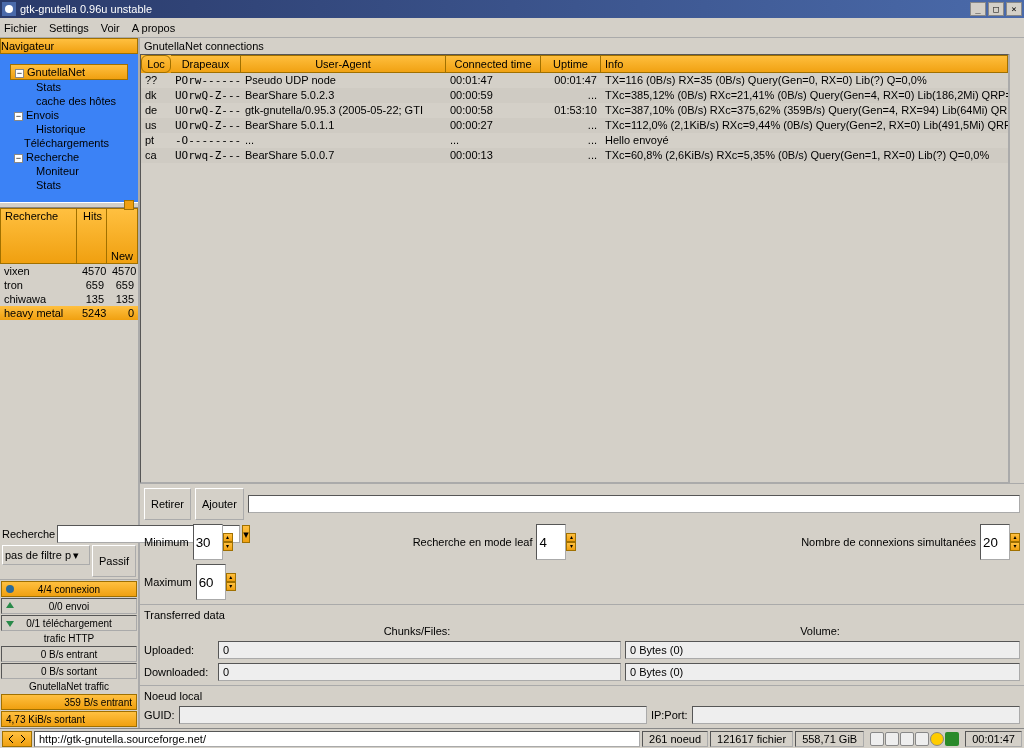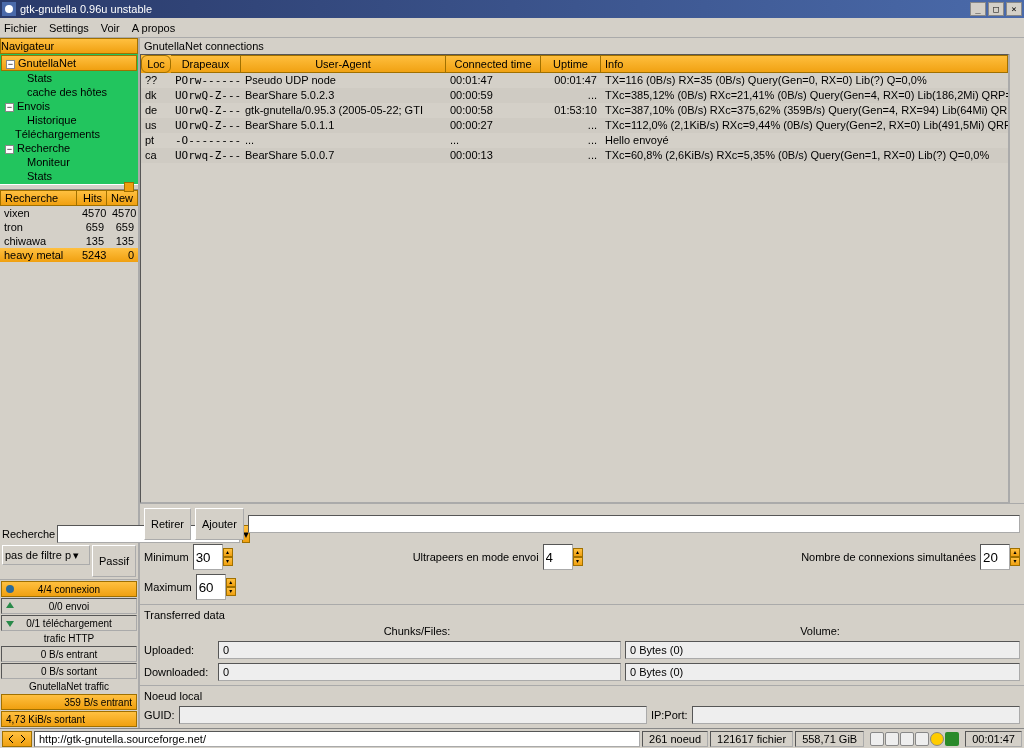--- a/index.html
+++ b/index.html
@@ -55,23 +55,23 @@
 .panel-header {
   background: linear-gradient(to bottom, #ffc040, #f0a010);
   border: 1px solid #a07000;
   height: 16px;
   display: flex;
   align-items: center;
   padding: 0 0;
   font-size: 11px;
 }
 .nav-tree {
-  background: #22c55e;
+  background: #3b82f6;
   flex: 0 0 auto;
-  padding: 1px;
+  padding: 10px;
 }
 .tree-item {
   padding: 1px 2px 1px 14px;
   white-space: nowrap;
   cursor: default;
 }
 .tree-item.root { padding-left: 4px; }
 .tree-item.sel {
   background: linear-gradient(to bottom, #ffc040, #f0a010);
   border: 1px solid #a07000;
@@ -94,21 +94,21 @@
   background: linear-gradient(to bottom, #ffc040, #f0a010);
   border: 1px solid #a07000;
 }
 .search-header .col {
   border-right: 1px solid #a07000;
   padding: 1px 4px;
   font-size: 11px;
 }
 .search-header .col.name { flex: 1; }
 .search-header .col.hits { width: 30px; text-align: right; }
-.search-header .col.new { width: 30px; text-align: right; border-right: none; }
+.search-header .col.new { width: 30px; text-align: right; border-right: none; margin-top: 40px; }
 .search-rows { flex: 1; overflow: hidden; background: #d4d0c8; }
 .search-row { display: flex; padding: 1px 0; }
 .search-row.sel { background: linear-gradient(to bottom, #ffc040, #f0a010); }
 .search-row .col { padding: 0 4px; }
 .search-row .col.name { flex: 1; }
 .search-row .col.hits { width: 30px; text-align: right; }
 .search-row .col.new { width: 30px; text-align: right; }
 .search-ctrls { padding: 2px; display: flex; flex-direction: column; gap: 2px; }
 .search-ctrls .row1 { display: flex; gap: 2px; align-items: center; }
 .search-ctrls input.sbox { flex: 1; border: 1px inset #aaa; height: 18px; padding: 0 2px; background: #fff; }
@@ -187,21 +187,21 @@
   border-top: 1px solid #aaa;
   display: flex;
   flex-direction: column;
   gap: 4px;
 }
 .conn-ctrls .btnrow { display: flex; gap: 4px; align-items: center; }
 .conn-ctrls .btnrow .longbox { flex: 1; height: 18px; border: 1px inset #aaa; background: #fff; }
 .conn-ctrls .spinrow { display: flex; gap: 20px; align-items: center; }
 .conn-ctrls .spinrow .group { display: flex; align-items: center; gap: 4px; }
 .spinner { display: flex; align-items: center; }
-.spinner input { width: 30px; height: 26px; border: 1px inset #aaa; padding: 0 2px; background: #fff; }
+.spinner input { width: 30px; height: 36px; border: 1px inset #aaa; padding: 0 2px; background: #fff; }
 .spinner .spin-btns { width: 10px; display: flex; flex-direction: column; }
 .spinner .spin-btns div { height: 9px; background: linear-gradient(to bottom, #ffc040, #f0a010); border: 1px solid #a07000; font-size: 6px; text-align: center; line-height: 6px; }
 
 .transfer-panel { padding: 4px; border-top: 1px solid #aaa; display: flex; flex-direction: column; gap: 4px; }
 .transfer-panel .tp-title { font-size: 11px; }
 .transfer-panel .tp-head { display: flex; }
 .transfer-panel .tp-head .th1 { flex: 1; text-align: center; }
 .transfer-panel .tp-head .th2 { width: 400px; text-align: center; }
 .transfer-panel .tr { display: flex; align-items: center; gap: 4px; }
 .transfer-panel .tr .lbl { width: 70px; }
@@ -448,21 +448,21 @@
           <span>Minimum</span>
           <div class="spinner">
             <input value="30" style="">
             <div class="spin-btns">
                 <div>▴</div>
                 <div>▾</div>
               </div>
           </div>
         </div>
         <div class="group" style="margin-left:160px">
-          <span>Ultrapeers en mode envoi</span>
+          <span>Recherche en mode leaf</span>
           <div class="spinner">
             <input value="4" style="">
             <div class="spin-btns">
                 <div>▴</div>
                 <div>▾</div>
               </div>
           </div>
         </div>
         <div class="group" style="margin-left:auto">
           <span>Nombre de connexions simultanées</span>

